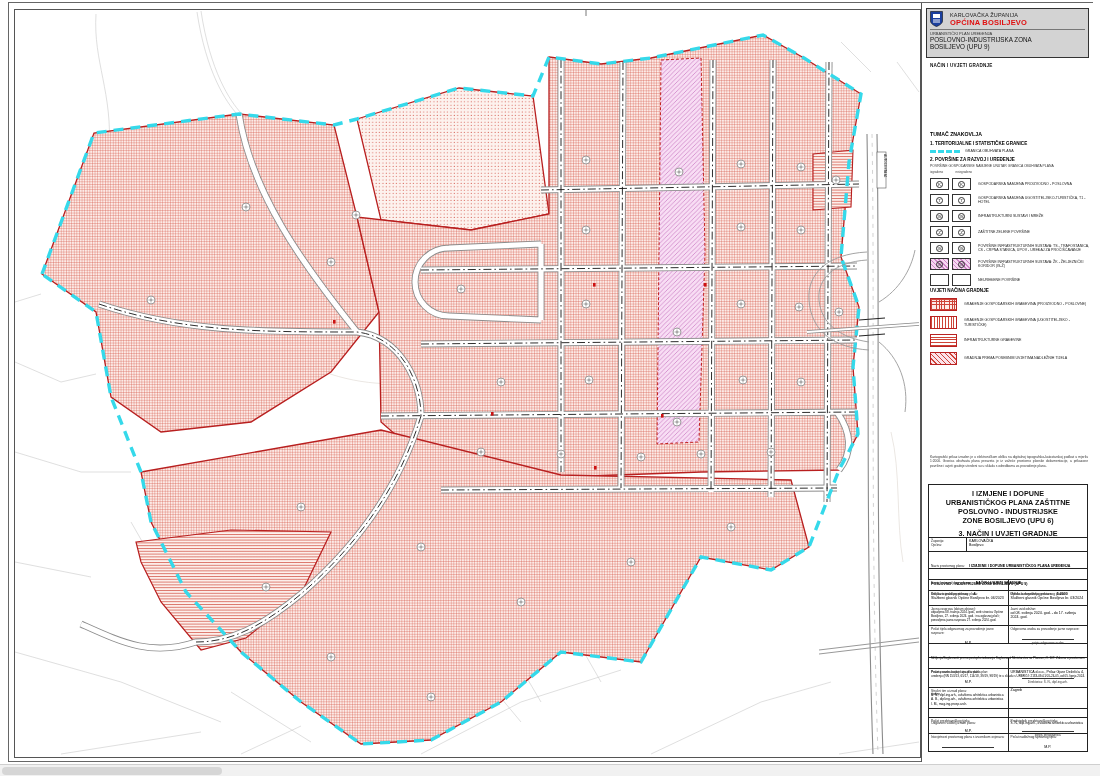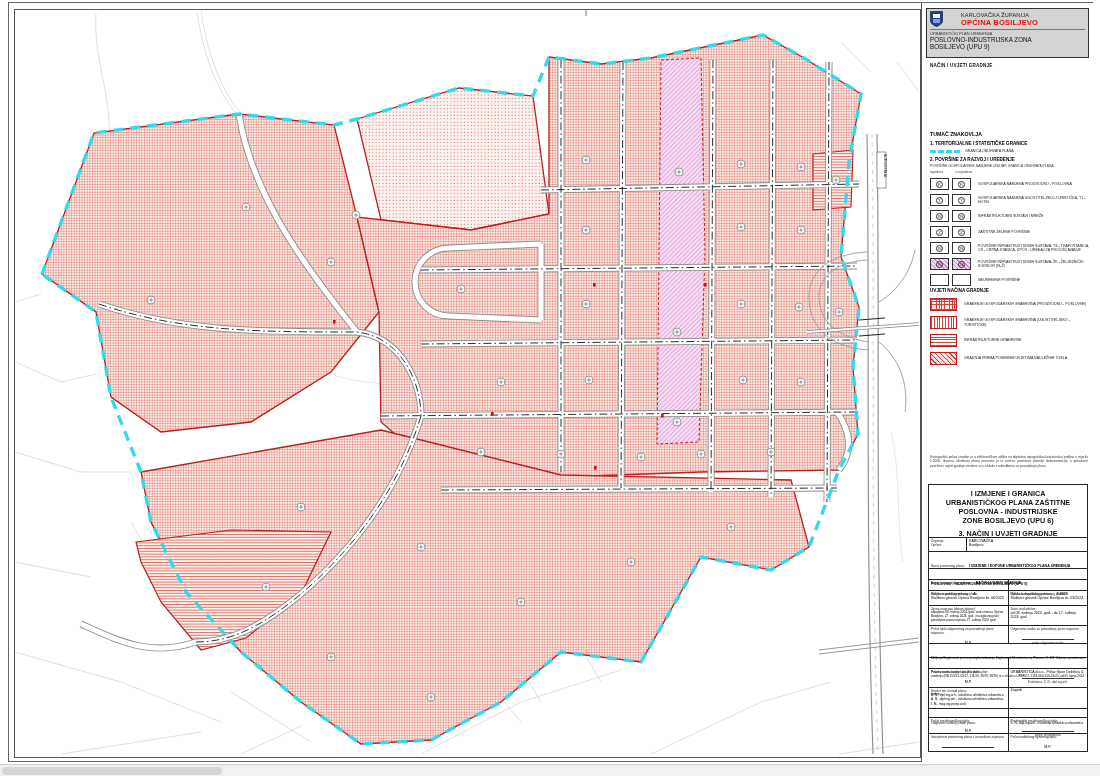--- a/index.html
+++ b/index.html
@@ -3,21 +3,21 @@
 <meta charset="utf-8">
 <style>
   * { margin:0; padding:0; box-sizing:border-box; }
   html,body { width:1100px; height:776px; background:#fff; font-family:"Liberation Sans", sans-serif; overflow:hidden; }
   .viewport { position:relative; width:1100px; height:776px; background:#ffffff; }
   .sheet { position:absolute; left:8px; top:2px; width:1085px; height:760px; border:1px solid #666; background:#fff; }
   .map-wrap { position:absolute; left:5px; top:6px; width:907px; height:749px; border:1px solid #555; background:#fff; overflow:hidden; }
   
   .panel { position:absolute; left:912px; top:0px; width:172px; height:759px; border-left:1px solid #555; background:#fff; }
   .hdr-box { position:absolute; left:4px; top:5px; width:163px; height:50px; background:#d3d3d3; border:1px solid #333; padding:2px 3px; }
-  .hdr-row { display:flex; align-items:center; gap:18px; }
+  .hdr-row { display:flex; align-items:center; gap:7px; }
   .crest { width:13px; height:16px; flex:0 0 13px; }
   .hdr-county { font-size:5.5px; color:#222; letter-spacing:.2px; }
   .hdr-muni { font-size:7.5px; font-weight:bold; color:#e01010; letter-spacing:.2px; }
   .hdr-div { border-top:1px solid #777; margin:2px 0 1px; }
   .hdr-plantype { font-size:4px; color:#333; }
   .hdr-planname { font-size:6.3px; color:#111; line-height:1.15; }
   .sheet-label { position:absolute; left:8px; top:60px; font-size:4.6px; font-weight:bold; color:#111; letter-spacing:.2px; }
   .legend { position:absolute; left:8px; top:128px; width:160px; }
   .lg-title { font-size:5.2px; font-weight:bold; margin-bottom:3px; }
   .lg-sec { font-size:4.6px; font-weight:bold; margin:4px 0 2px; }
@@ -400,23 +400,23 @@
         </div>
         <div class="cond-row">
           <div class="swatch sw-diag"></div>
           <div class="lg-label">GRADNJA PREMA POSEBNIM UVJETIMA NADLEŽNIH TIJELA</div>
         </div>
       </div>
 
       <div class="notes">Kartografski prikaz izrađen je u elektroničkom obliku na digitalnoj topografsko-katastarskoj podlozi u mjerilu 1:2000. Granica obuhvata plana preuzeta je iz važeće prostorno planske dokumentacije, a prikazane površine i uvjeti gradnje utvrđeni su u skladu s odredbama za provođenje plana.</div>
 
       <div class="title-block">
-        <div class="tb-line">I IZMJENE I GRANICA</div>
+        <div class="tb-line">I IZMJENE I DOPUNE</div>
         <div class="tb-line">URBANISTIČKOG PLANA ZAŠTITNE</div>
-        <div class="tb-line">POSLOVNA - INDUSTRIJSKE</div>
+        <div class="tb-line">POSLOVNO - INDUSTRIJSKE</div>
         <div class="tb-line">ZONE BOSILJEVO (UPU 6)</div>
         <div class="tb-line5">3. NAČIN I UVJETI GRADNJE</div>
       </div>
 
       <div class="itable">
         <div class="tr" style="height:14px">
           <div class="td" style="flex:0 0 38px">
             <div class="flabel">Županija:</div>
             <div class="flabel">Općina:</div>
           </div>

